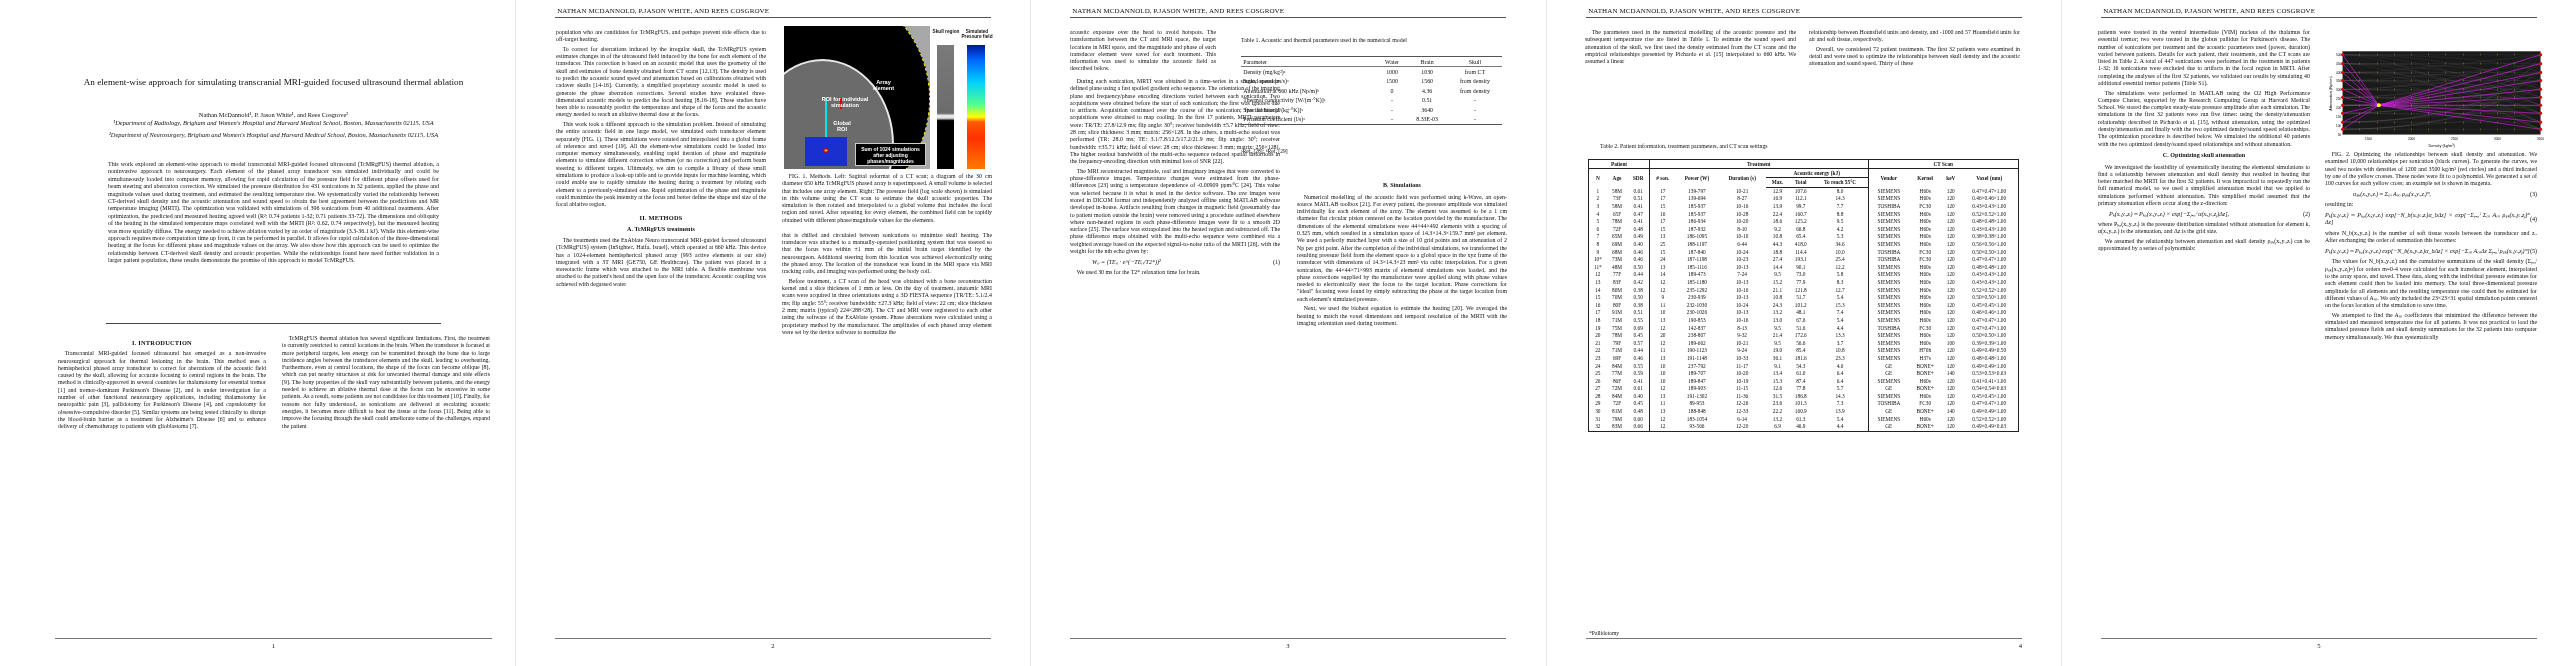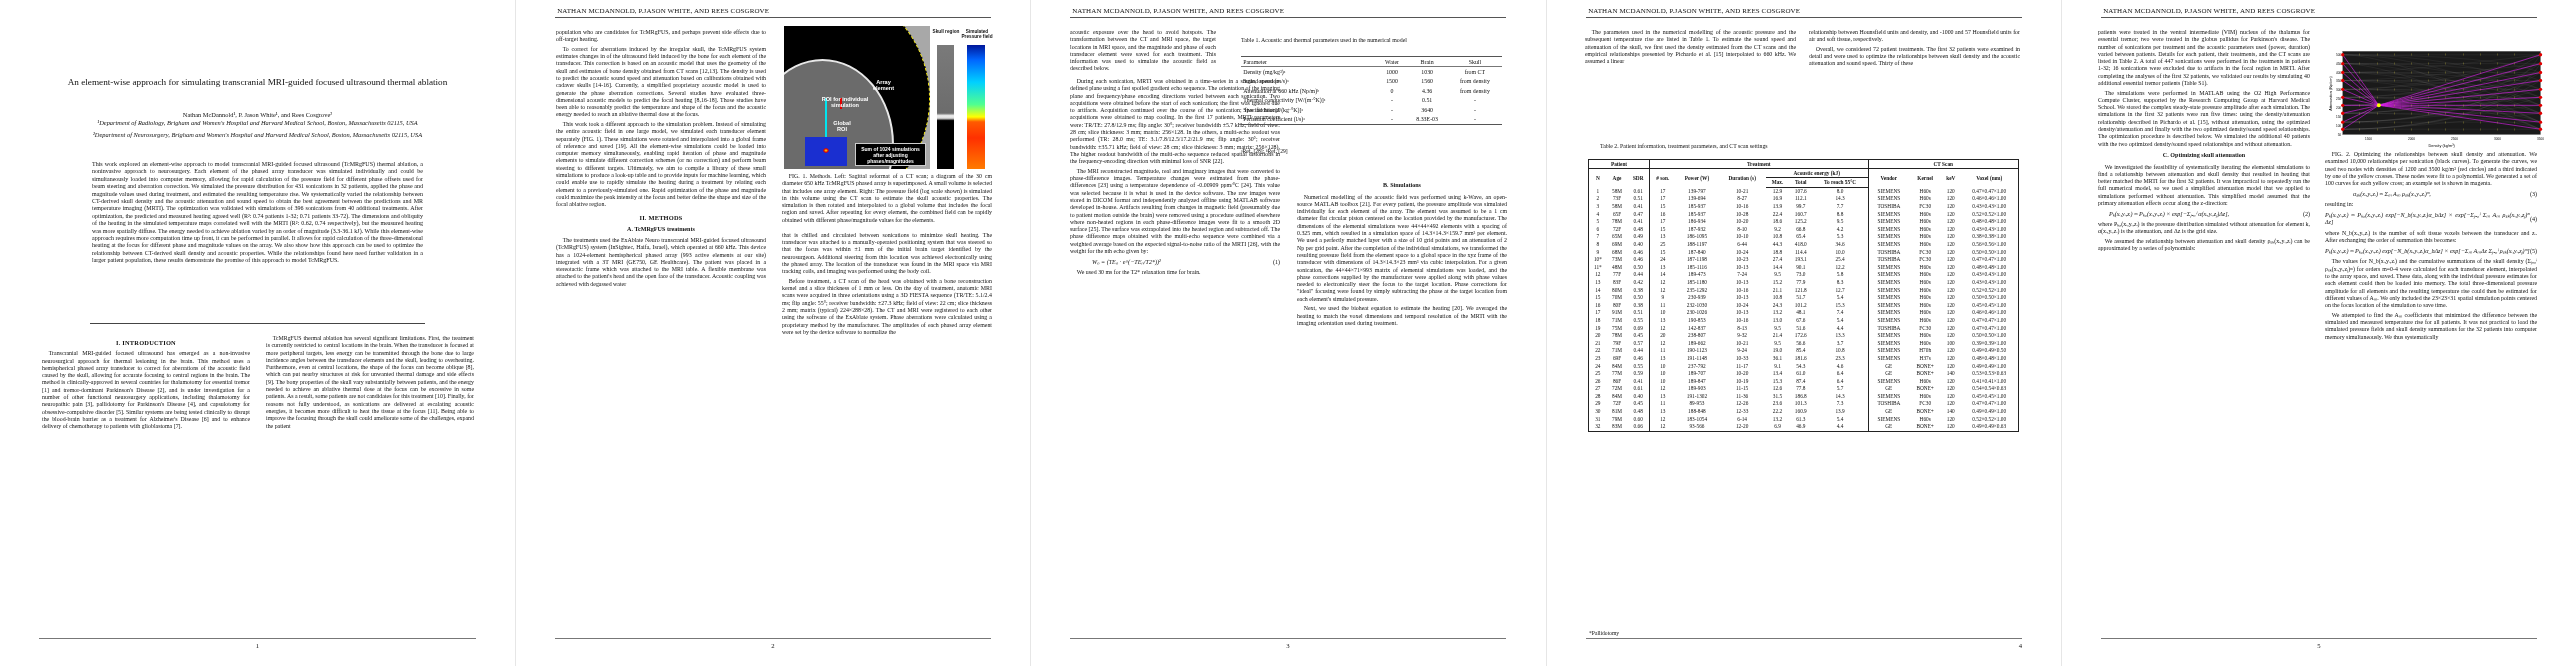--- a/index.html
+++ b/index.html
@@ -73,21 +73,21 @@
   .t2 thead tr.last th { border-bottom:0.8px solid #222; }
   .t2 .ul { border-bottom:0.6px solid #222; }
   .t2note { position:absolute; left:42px; top:630px; font-size:5.6px; }
 
   
   .fig2 { position:absolute; left:265px; top:49px; width:217px; height:100px; }
 </style>
 </head>
 <body>
 
-<div class="page" style="left:0">
+<div class="page" style="left:16px">
   <div class="title">An element-wise approach for simulating transcranial MRI-guided focused ultrasound thermal ablation</div>
   <div class="authors">
     <div>Nathan McDannold¹, P. Jason White¹, and Rees Cosgrove²</div>
     <div class="aff" style="margin:0 22px">¹Department of Radiology, Brigham and Women's Hospital and Harvard Medical School, Boston, Massachusetts 02115, USA</div>
     <div class="aff" style="margin:4.4px 22px 0">²Department of Neurosurgery, Brigham and Women's Hospital and Harvard Medical School, Boston, Massachusetts 02115, USA</div>
   </div>
   <div class="abstract">This work explored an element-wise approach to model transcranial MRI-guided focused ultrasound (TcMRgFUS) thermal ablation, a noninvasive approach to neurosurgery. Each element of the phased array transducer was simulated individually and could be simultaneously loaded into computer memory, allowing for rapid calculation of the pressure field for different phase offsets used for beam steering and aberration correction. We simulated the pressure distribution for 431 sonications in 32 patients, applied the phase and magnitude values used during treatment, and estimated the resulting temperature rise. We systematically varied the relationship between CT-derived skull density and the acoustic attenuation and sound speed to obtain the best agreement between the predictions and MR temperature imaging (MRTI). The optimization was validated with simulations of 396 sonications from 40 additional treatments. After optimization, the predicted and measured heating agreed well (R²: 0.74 patients 1-32; 0.71 patients 33-72). The dimensions and obliquity of the heating in the simulated temperature maps correlated well with the MRTI (R²: 0.62, 0.74 respectively), but the measured heating was more spatially diffuse. The energy needed to achieve ablation varied by an order of magnitude (3.3-36.1 kJ). While this element-wise approach requires more computation time up front, it can be performed in parallel. It allows for rapid calculation of the three-dimensional heating at the focus for different phase and magnitude values on the array. We also show how this approach can be used to optimize the relationship between CT-derived skull density and acoustic properties. While the relationships found here need further validation in a larger patient population, these results demonstrate the promise of this approach to model TcMRgFUS.</div>
   <div class="rule"></div>
   <div class="col" style="left:42px; top:333px; width:208px;">
     <div class="sec">I.    INTRODUCTION</div>

